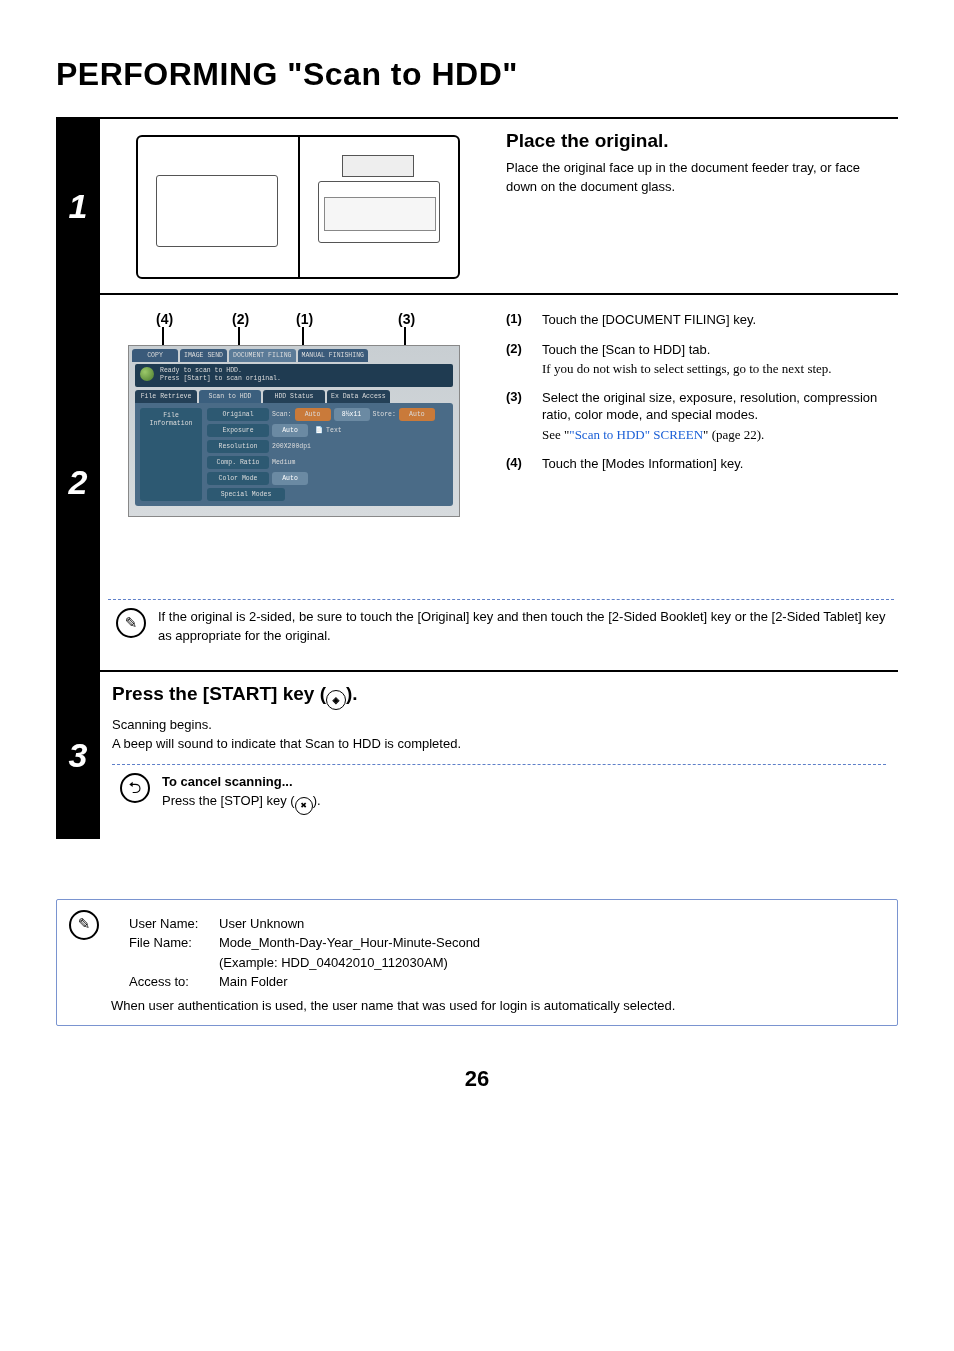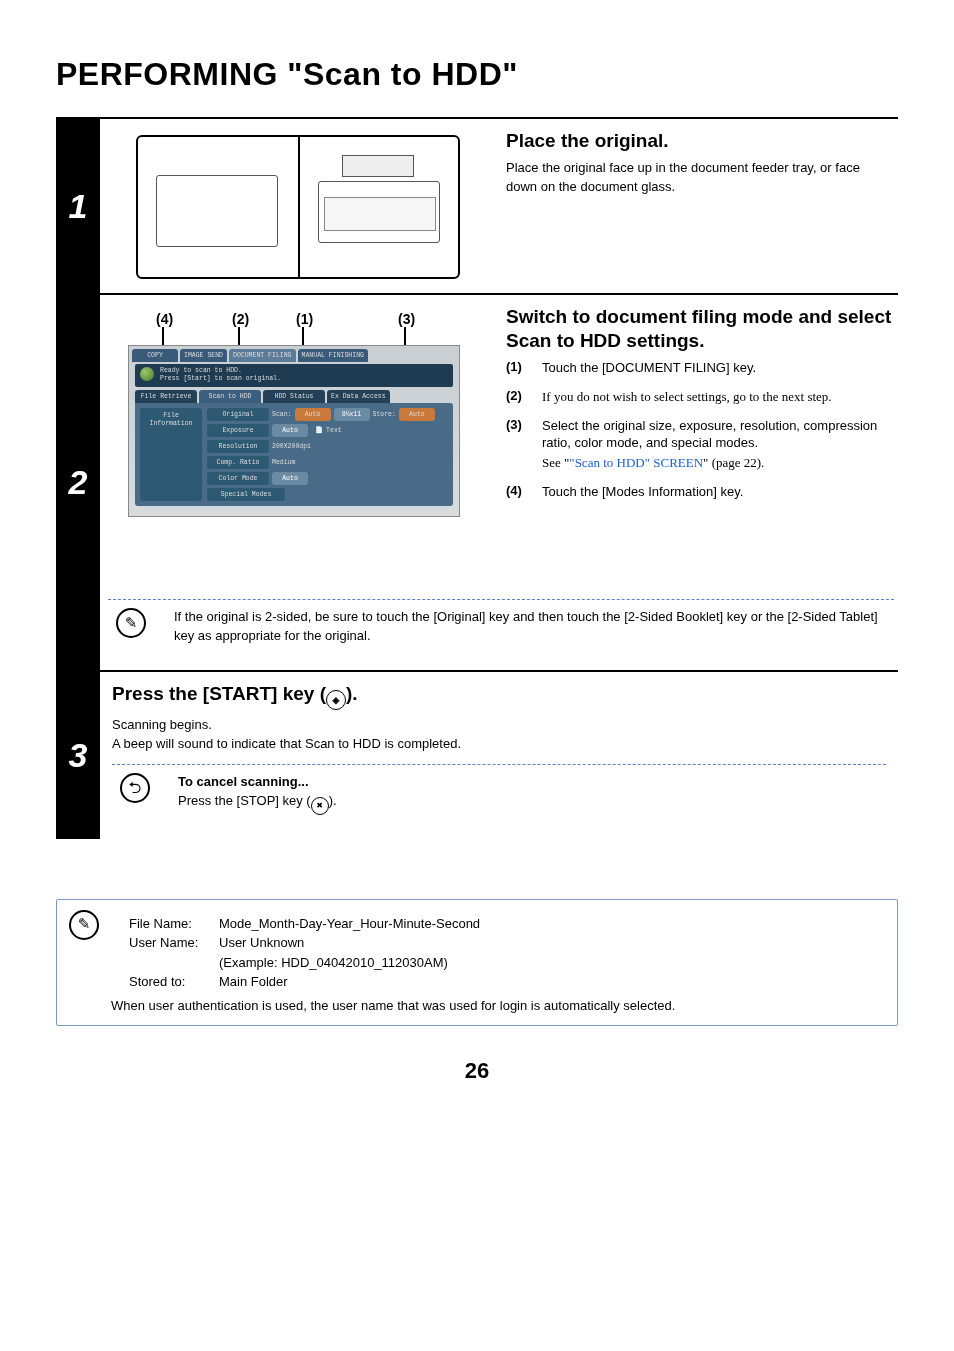--- a/index.html
+++ b/index.html
@@ -221,21 +221,21 @@
   .instr .ibody { line-height:1.45;font-family:Liberation Serif, serif; }
   a.link { color:#1a5fd6; text-decoration:none; }
 
   
   .dash-sep {
     border-top: 1.5px dashed #5f80c9;
     margin: 8px 0 0 0;
   }
   .noterow {
     display:flex;
-    gap:28px;
+    gap:12px;
     padding: 8px 4px 10px 48px;
     font-size:13px;
     line-height:1.45;
     align-items:flex-start;
   }
   .noterow.inblock { padding-left: 8px; }
   .icon-circ {
     width:26px; height:26px; border:2px solid #000; border-radius:50%;
     flex:0 0 26px;
     display:flex; align-items:center; justify-content:center;
@@ -272,21 +272,21 @@
     margin: 4px 0 4px 18px;
   }
   .defgrid .drow { display:flex; }
   .defgrid .dk { flex:0 0 90px; }
   .defgrid .dv { flex:1; }
 
   .pagenum {
     text-align:center;
     font-size:22px;
     font-weight:bold;
-    margin-top: 32px;
+    margin-top: 40px;
   }
 </style>
 </head>
 <body>
 
 <div class="page">
 
   <h1 class="page-title">PERFORMING "Scan to HDD"</h1>
 
   <div class="step">
@@ -375,31 +375,31 @@
                   </div>
                   <div class="ts-row">
                     <div class="ts-btn key" style="flex:0 0 70px;">Special Modes</div>
                   </div>
                 </div>
               </div>
             </div>
           </div>
         </div>
         <div class="right">
-          <h2 class="step-h">Switch to document filing mode and select Scan to HDD settings.</h2>
           <div class="instr">
             <div class="item">
               <div class="num">(1)</div>
               <div class="txt">
                 <div class="ititle">Touch the [DOCUMENT FILING] key.</div>
               </div>
             </div>
             <div class="item">
               <div class="num">(2)</div>
               <div class="txt">
+                <div class="ititle">Touch the [Scan to HDD] tab.</div>
                 <div class="ibody">If you do not wish to select settings, go to the next step.</div>
               </div>
             </div>
             <div class="item">
               <div class="num">(3)</div>
               <div class="txt">
                 <div class="ititle">Select the original size, exposure, resolution, compression ratio, color mode, and special modes.</div>
                 <div class="ibody">
                   <span>See "</span><a class="link" href="#">"Scan to HDD" SCREEN</a><span>" (page 22).</span>
                 </div>
@@ -441,33 +441,33 @@
         </div>
       </div>
     </div>
   </div>
 
   <div class="boxnote">
     <div class="icon-circ icon-pencil"></div>
     <div style="flex:1;">
       <div class="defgrid">
         <div class="drow">
+          <div class="dk">User Name:</div>
+          <div class="dv">User Unknown</div>
+        </div>
+        <div class="drow">
           <div class="dk">File Name:</div>
           <div class="dv">Mode_Month-Day-Year_Hour-Minute-Second</div>
-        </div>
-        <div class="drow">
-          <div class="dk">User Name:</div>
-          <div class="dv">User Unknown</div>
         </div>
         <div class="drow">
           <div class="dk"></div>
           <div class="dv">(Example: HDD_04042010_112030AM)</div>
         </div>
         <div class="drow">
-          <div class="dk">Stored to:</div>
+          <div class="dk">Access to:</div>
           <div class="dv">Main Folder</div>
         </div>
       </div>
       <div>When user authentication is used, the user name that was used for login is automatically selected.</div>
     </div>
   </div>
 
   <div class="pagenum">26</div>
 </div>
 

